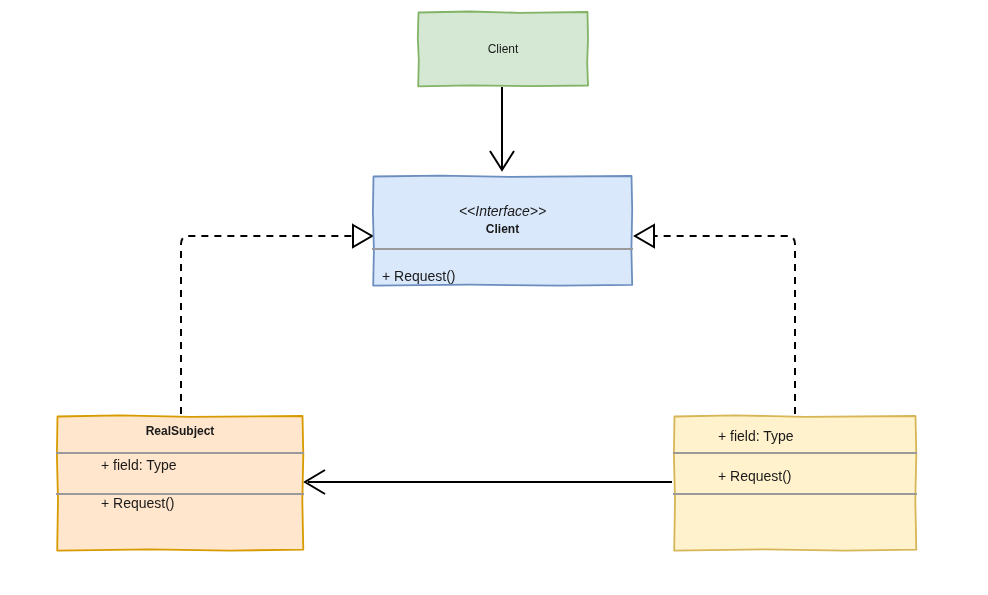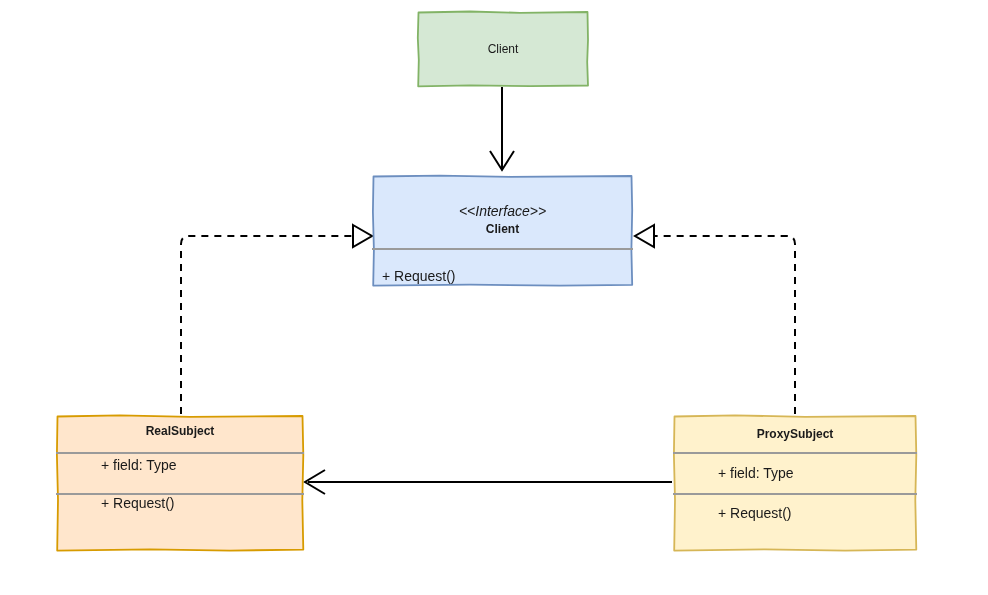--- a/index.html
+++ b/index.html
@@ -168,23 +168,20 @@
       </div>
       <div class="divider" style="top:78px;"></div>
       <div class="row row-member last">
         <span class="t-member">+ Request()</span>
       </div>
     </div>
   </div>
 
   <div class="node" id="node-proxy">
     <div class="node-body">
-      <div class="row row-title">
-        <span class="t-name">ProxySubject</span>
-      </div>
       <div class="divider" style="top:37px;"></div>
       <div class="row row-member">
         <span class="t-member">+ field: Type</span>
       </div>
       <div class="divider" style="top:78px;"></div>
       <div class="row row-member last">
         <span class="t-member">+ Request()</span>
       </div>
     </div>
   </div>

